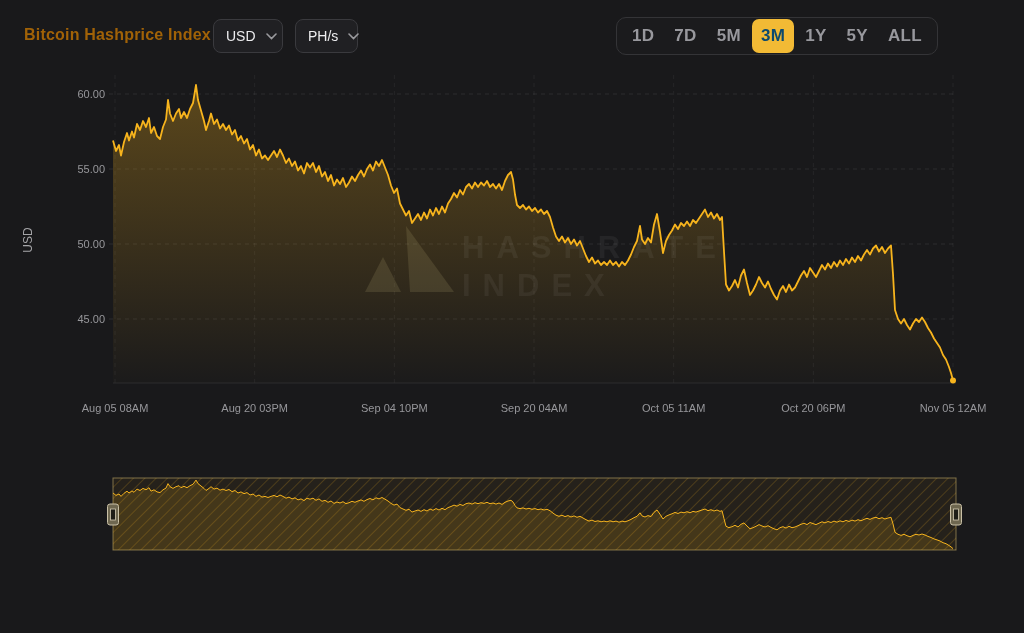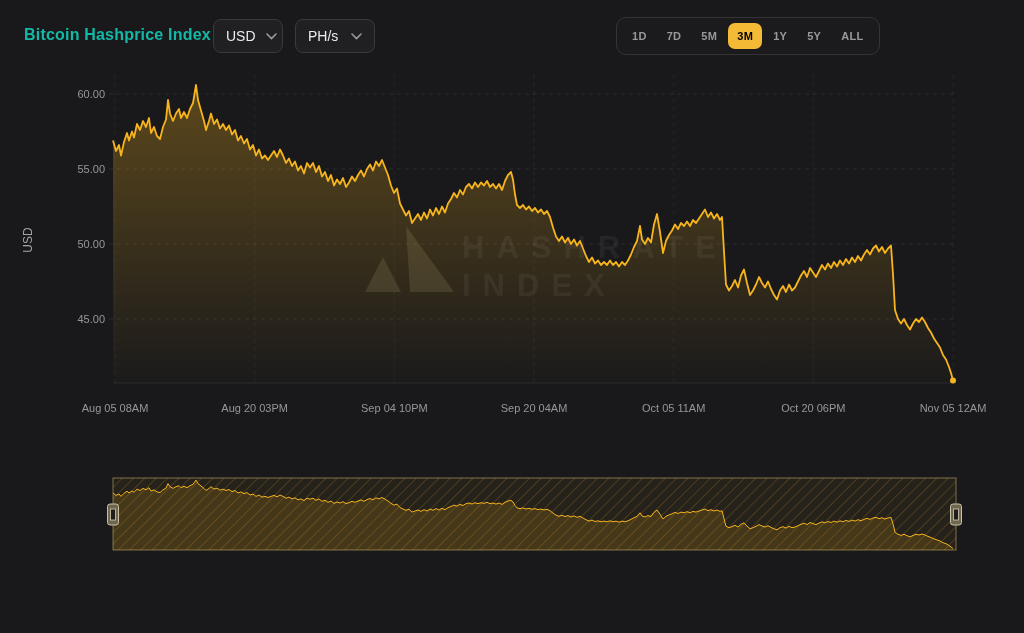--- a/index.html
+++ b/index.html
@@ -1,30 +1,30 @@
 <!DOCTYPE html>
 <html><head>
 <meta charset="utf-8">
 <style>
   html,body{margin:0;padding:0;background:#19191b;}
   #app{position:relative;width:1024px;height:633px;background:#19191b;overflow:hidden;
        font-family:"Liberation Sans", sans-serif;}
-  .title{position:absolute;left:24px;top:26px;font-size:16px;font-weight:700;color:#14b8a6;letter-spacing:.2px;}
+  .title{position:absolute;left:24px;top:26px;font-size:16px;font-weight:700;color:#a16207;letter-spacing:.2px;}
   .dropdown{position:absolute;top:19px;height:34px;display:flex;align-items:center;justify-content:space-between;
             gap:10px;padding:0 12px;border:1px solid #3a3a3e;border-radius:8px;background:#202023;
             color:#ececee;font-size:14px;cursor:pointer;box-sizing:border-box;}
   #dd-currency{left:213px;width:70px;}
-  #dd-unit{left:295px;width:80px;}
+  #dd-unit{left:295px;width:63px;}
   .chev{flex:0 0 auto;}
   .range-group{position:absolute;left:616px;top:17px;height:38px;display:inline-flex;align-items:center;
                gap:2px;padding:0 6px;border:1px solid #343437;border-radius:10px;background:rgba(255,255,255,0.01);
                box-sizing:border-box;}
   .range-btn{border:none;background:transparent;color:#98989d;font-family:"Liberation Sans",sans-serif;
-             font-size:11px;font-weight:700;padding:7px 9px;border-radius:7px;cursor:pointer;letter-spacing:.3px;}
-  .range-btn.active{background:#f2ba35;color:#000000;}
+             font-size:17px;font-weight:700;padding:7px 9px;border-radius:7px;cursor:pointer;letter-spacing:.3px;}
+  .range-btn.active{background:#f2ba35;color:#0c4a6e;}
   svg text{font-family:"Liberation Sans", sans-serif;}
 </style>
 </head>
 <body>
 <div id="app">
 
   <svg id="chart-svg" width="1024" height="633" viewBox="0 0 1024 633" style="position:absolute;left:0;top:0;">
     <defs>
       <linearGradient id="areaGrad" x1="0" y1="0" x2="0" y2="1">
         <stop offset="0" stop-color="#f7b41d" stop-opacity="0.30"></stop>

